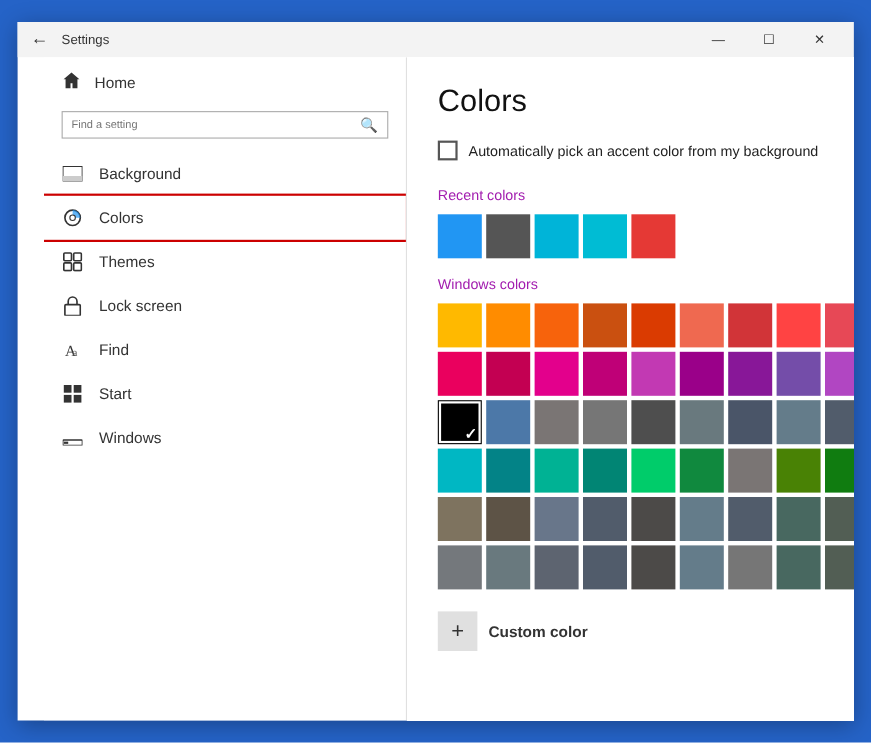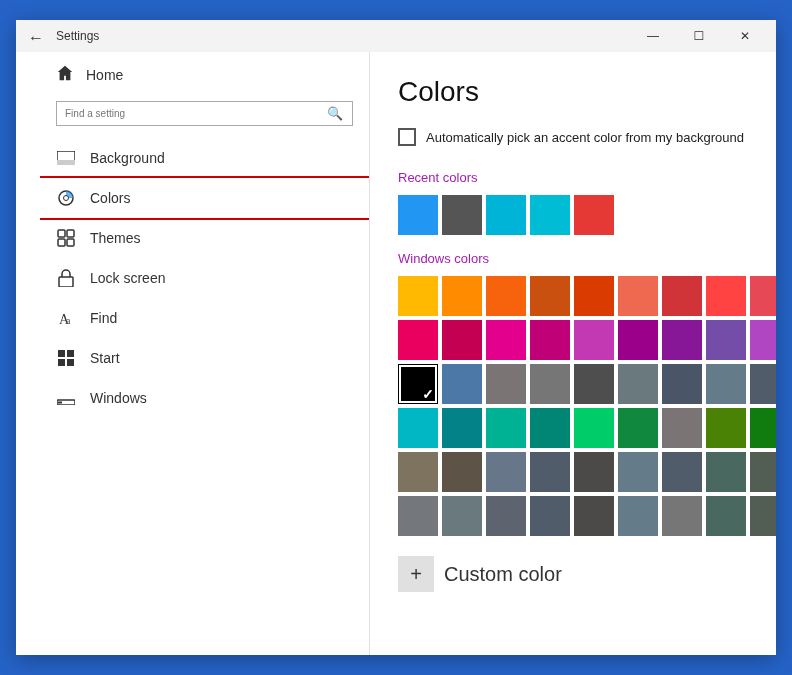--- a/index.html
+++ b/index.html
@@ -204,22 +204,23 @@
       width: 36px;
       height: 36px;
       background: #e0e0e0;
       display: flex;
       align-items: center;
       justify-content: center;
       font-size: 20px;
       color: #333;
     }
     .custom-label {
-      font-size: 20px;
-      color: #333;
+      font-size: 14px;
+      color: #333;
+      font-weight: bold;
     }
     
     .main-content::-webkit-scrollbar { width: 8px; }
     .main-content::-webkit-scrollbar-track { background: #f0f0f0; }
     .main-content::-webkit-scrollbar-thumb { background: #bbb; }
   </style>
 </head>
 <body>
 
 <div class="window">

